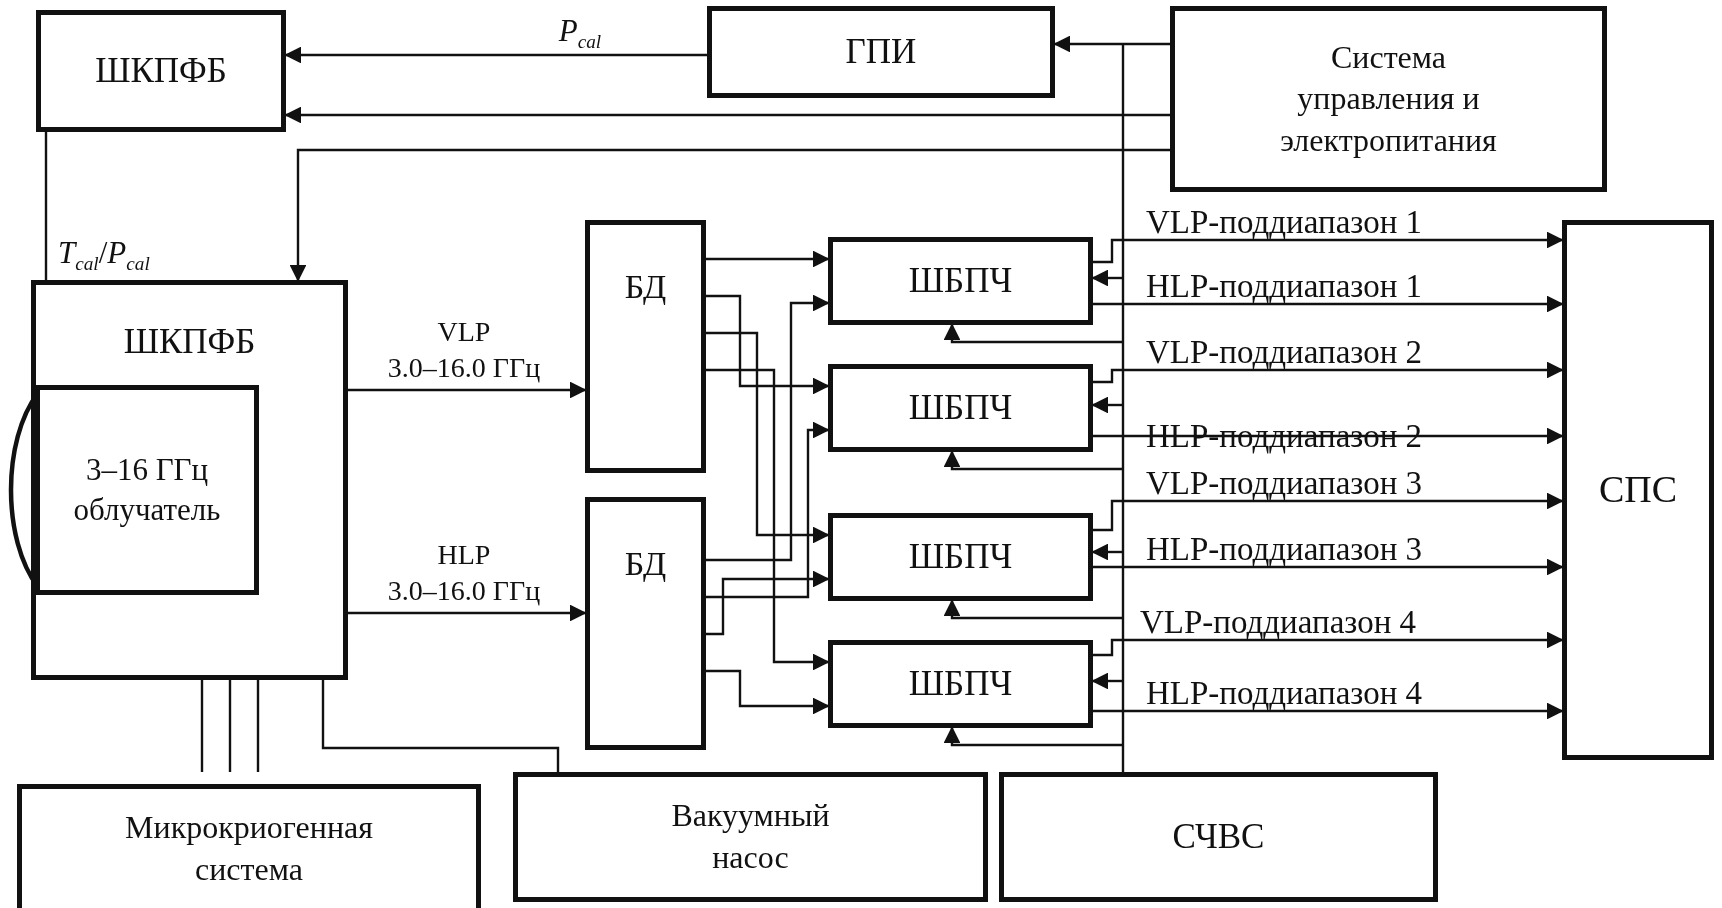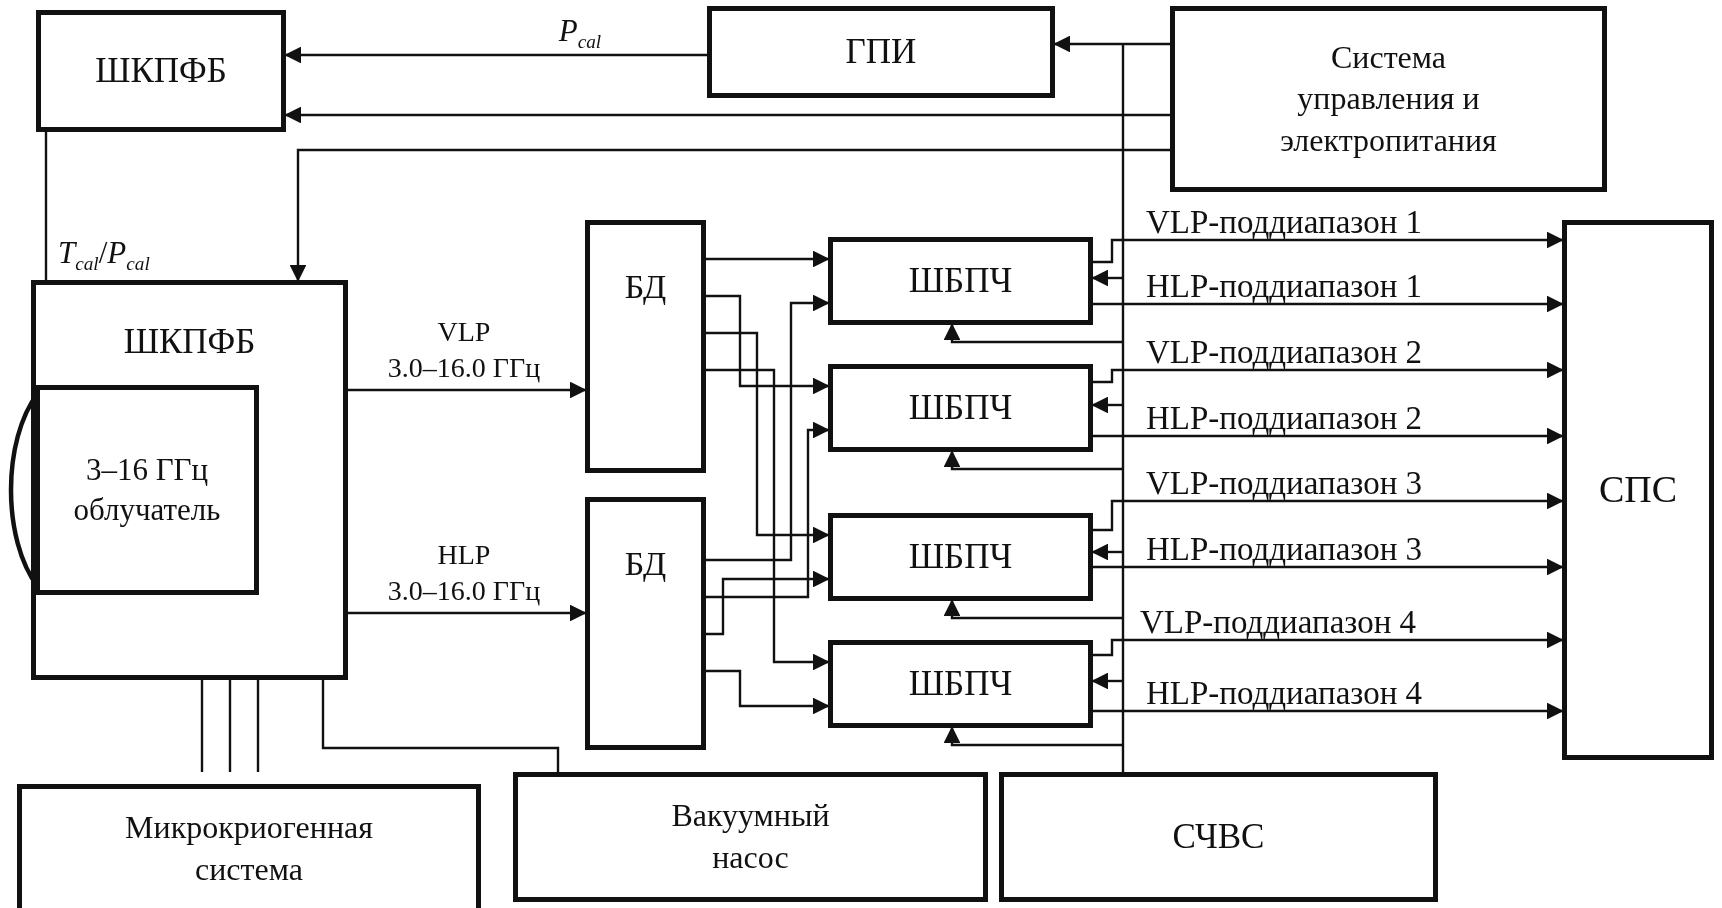--- a/index.html
+++ b/index.html
@@ -204,19 +204,19 @@
   </div>
 
   <div class="lbl feed" style="left:356px; top:537px; width:216px;">
     <div>HLP</div>
     <div>3.0–16.0 ГГц</div>
   </div>
 
   <div class="lbl out" style="left:1146px; top:202px;">VLP-поддиапазон 1</div>
   <div class="lbl out" style="left:1146px; top:266px;">HLP-поддиапазон 1</div>
   <div class="lbl out" style="left:1146px; top:332px;">VLP-поддиапазон 2</div>
-  <div class="lbl out" style="left:1146px; top:398px;text-align:right;">HLP-поддиапазон 2</div>
+  <div class="lbl out" style="left:1146px; top:416px;text-align:right;">HLP-поддиапазон 2</div>
   <div class="lbl out" style="left:1146px; top:463px;">VLP-поддиапазон 3</div>
   <div class="lbl out" style="left:1146px; top:529px;">HLP-поддиапазон 3</div>
   <div class="lbl out" style="left:1140px; top:602px;text-align:right;">VLP-поддиапазон 4</div>
   <div class="lbl out" style="left:1146px; top:673px;">HLP-поддиапазон 4</div>
 
 </div>
 
 </body></html>

